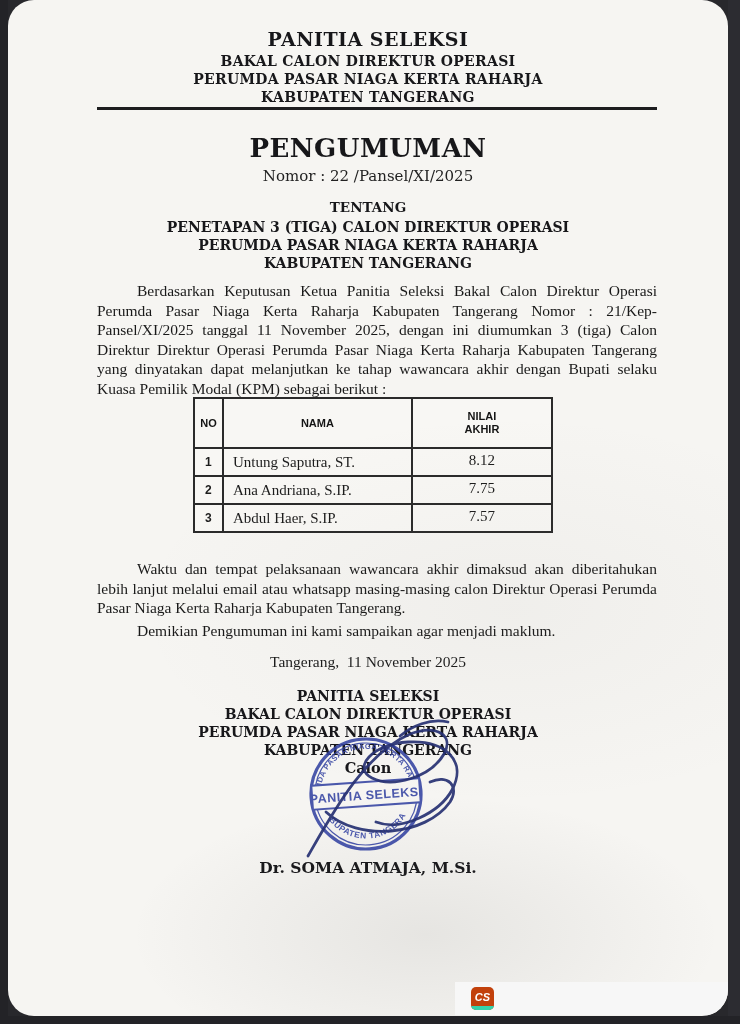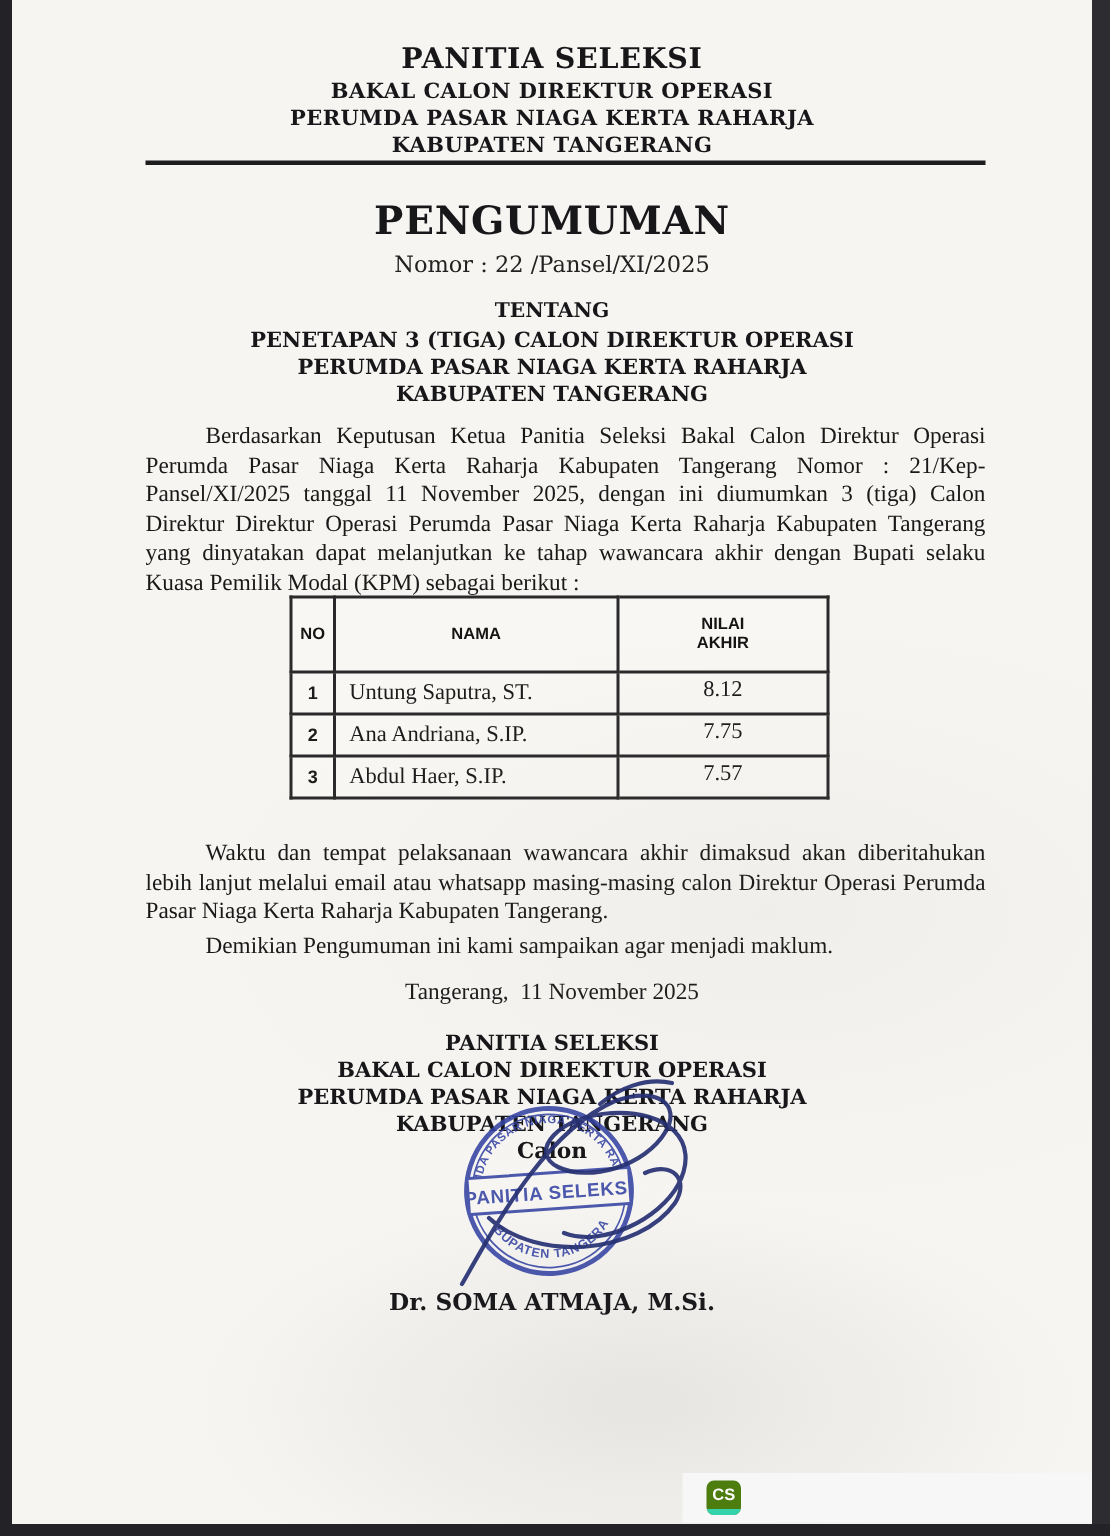--- a/index.html
+++ b/index.html
@@ -2,21 +2,21 @@
 <html><head>
 <meta charset="utf-8">
 <style>
   * { margin:0; padding:0; box-sizing:border-box; }
   html,body { width:740px; height:1024px; overflow:hidden; }
   body { background:#28282c; position:relative; font-family:"Liberation Serif", serif; }
 
   
   .paper {
     position:absolute; left:8px; top:0; width:720px; height:1016px;
-    background:#f6f5f2; color:#1c1c1c; overflow:hidden;
+    background:#f6f5f2; color:#1c1c1c; overflow:hidden;border-radius:26px;
   }
   .shade {
     position:absolute; inset:0; pointer-events:none;
     background:
       radial-gradient(ellipse 420px 200px at 58% 92%, rgba(90,88,84,0.10), rgba(0,0,0,0) 70%),
       radial-gradient(ellipse 500px 260px at 70% 60%, rgba(120,118,112,0.05), rgba(0,0,0,0) 75%);
   }
 
   
   .letterhead { position:absolute; top:26px; left:0; width:720px; text-align:center;
@@ -65,22 +65,22 @@
   .signer { position:absolute; top:858px; left:0; width:720px; text-align:center;
     font-family:"DejaVu Serif", serif; font-weight:bold; font-size:15.5px; color:#17171a; }
 
   
   .stamp-svg { position:absolute; left:258px; top:708px; z-index:2; opacity:0.88; }
   .sign-svg  { position:absolute; left:272px; top:692px; z-index:3; opacity:0.92; }
 
   
   .cs-strip { position:absolute; left:447px; top:982px; width:273px; height:33px;
     background:#f7f7f7; display:flex; align-items:center; gap:9px; padding-left:16px; z-index:4; }
-  .cs-icon { width:23px; height:23px; border-radius:5px; overflow:hidden; background:#4d7c0f;
-    display:flex; flex-direction:column; }
+  .cs-icon { width:23px; height:23px; border-radius:5px; overflow:hidden; background:#c2410c;
+    display:flex; flex-direction:column;font-style:italic; }
   .cs-icon .cs-txt { flex:1; color:#fff; font-family:"Liberation Sans", sans-serif;
     font-weight:bold; font-size:11px; display:flex; align-items:center; justify-content:center; }
   .cs-icon .cs-under { height:4px; background:#35d3ab; }
   .cs-label { font-family:"Liberation Sans", sans-serif; font-size:15px; color:#4b4b4b; }
 
   
   .edge { position:absolute; background:#232327; z-index:5; }
   .edge-left { left:0; top:0; width:8px; height:1024px; }
   .edge-right { right:0; top:0; width:12px; height:1024px; background:#2c2c31; }
   .edge-bottom { left:0; bottom:0; width:740px; height:8px; }

